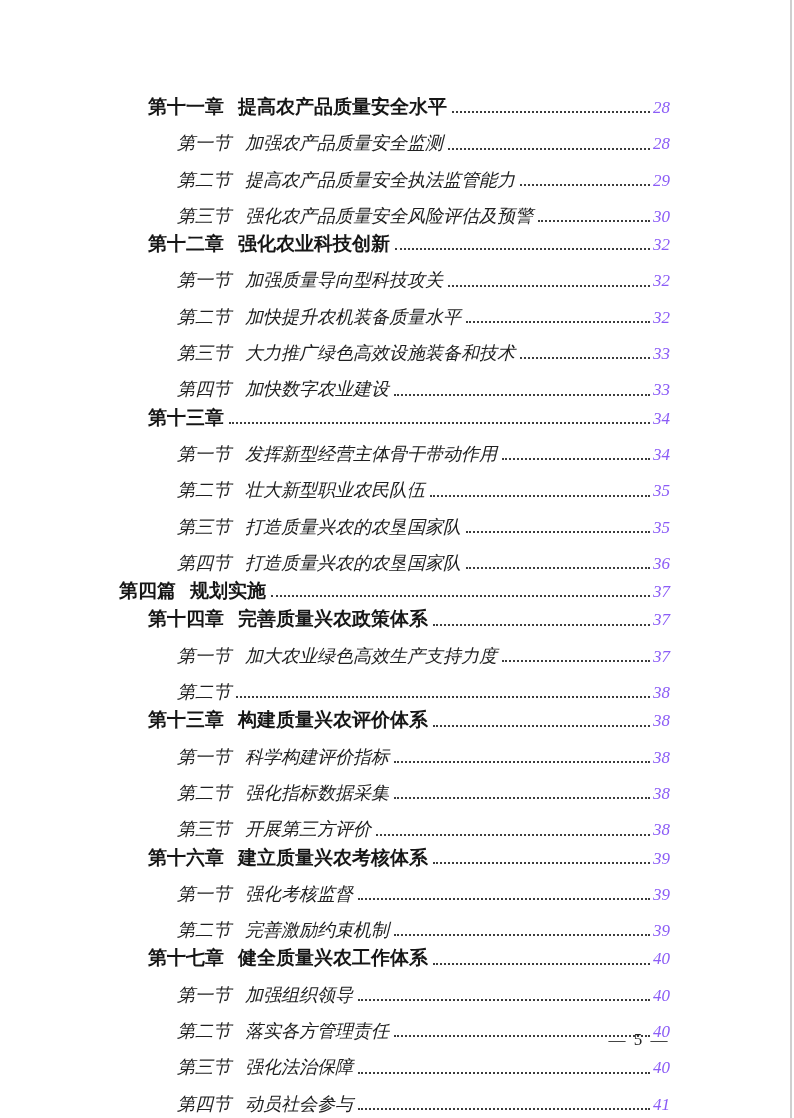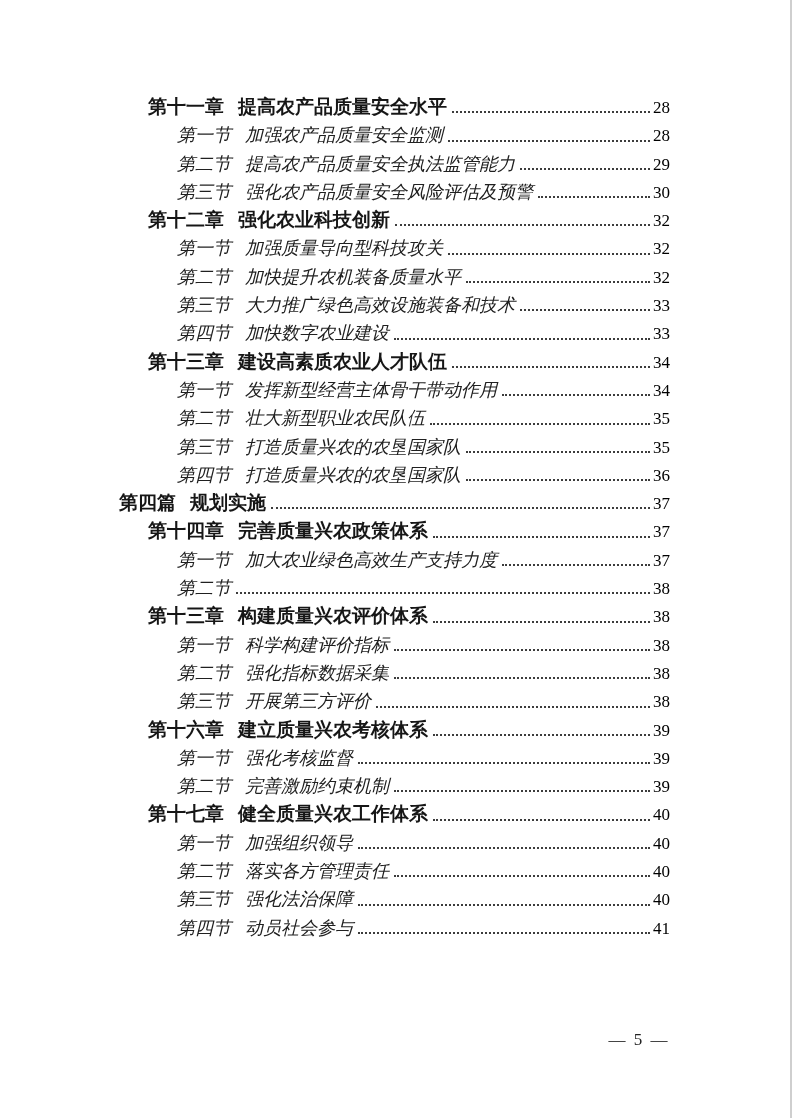--- a/index.html
+++ b/index.html
@@ -31,21 +31,21 @@
   }
   .row {
     display: flex;
     align-items: baseline;
     height: 28.3px;
     line-height: 28.3px;
     color: #1f1f1f;
     white-space: nowrap;
   }
   .row.chapter { padding-left: 29px; }
-  .row.section { padding-left: 58px; }
+  .row.section { padding-left: 58px; margin-top: 8px; }
   .row.part .lbl, .row.part .ttl,
   .row.chapter .lbl, .row.chapter .ttl {
     font-family: "Liberation Sans", sans-serif;
     font-weight: 700;
     font-size: 19px;
     color: #161616;
   }
   .row.section .lbl, .row.section .ttl {
     font-family: "Liberation Serif", serif;
     font-style: italic;
@@ -57,21 +57,22 @@
     flex: 1;
     align-self: flex-end;
     height: 0;
     border-bottom: 2px dotted #3c3c3c;
     margin: 0 3px 8px 5px;
     min-width: 20px;
   }
   .pnum {
     font-family: "Liberation Serif", serif;
     font-size: 17px;
-    color: #000000;
+    color: #8b5cf6;
+    font-style: italic;
   }
   .footer {
     position: absolute;
     top: 1030px;
     left: 576px;
     width: 126px;
     text-align: center;
     font-family: "Liberation Serif", serif;
     font-size: 17px;
     letter-spacing: 2px;
@@ -141,21 +142,20 @@
 
   <div class="row section">
     <span class="lbl">第四节</span>
     <span class="ttl">加快数字农业建设</span>
     <span class="dots"></span>
     <span class="pnum">33</span>
   </div>
 
   <div class="row chapter">
     <span class="lbl">第十三章</span>
-    <span class="ttl">建设高素质农业人才队伍</span>
     <span class="dots"></span>
     <span class="pnum">34</span>
   </div>
 
   <div class="row section">
     <span class="lbl">第一节</span>
     <span class="ttl">发挥新型经营主体骨干带动作用</span>
     <span class="dots"></span>
     <span class="pnum">34</span>
   </div>

